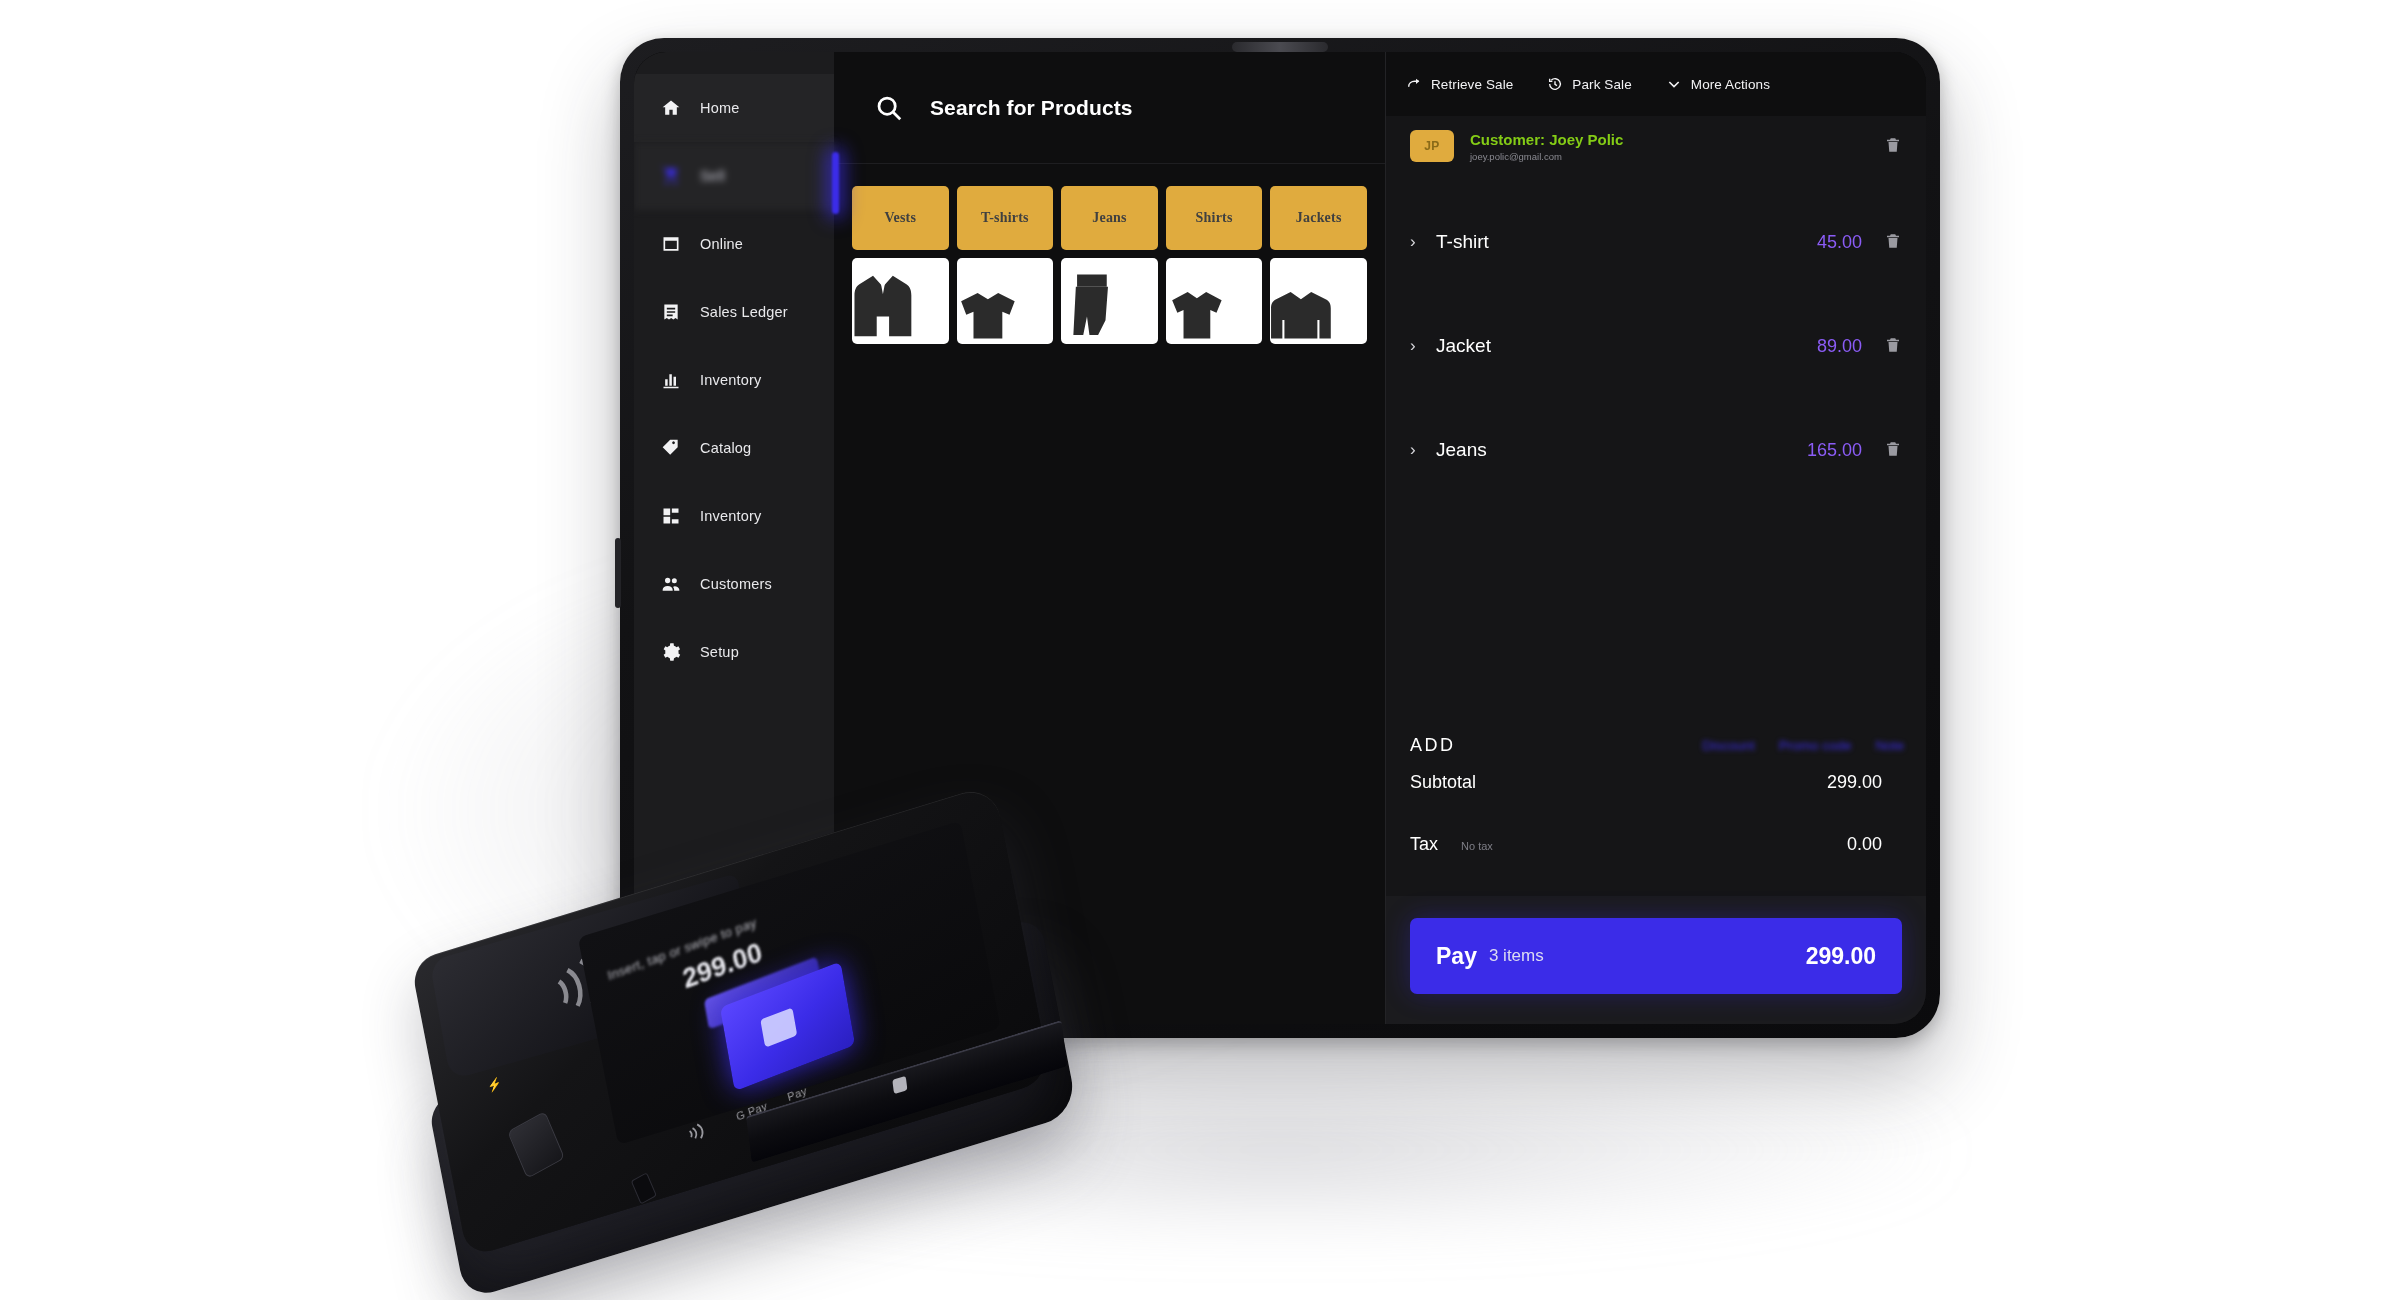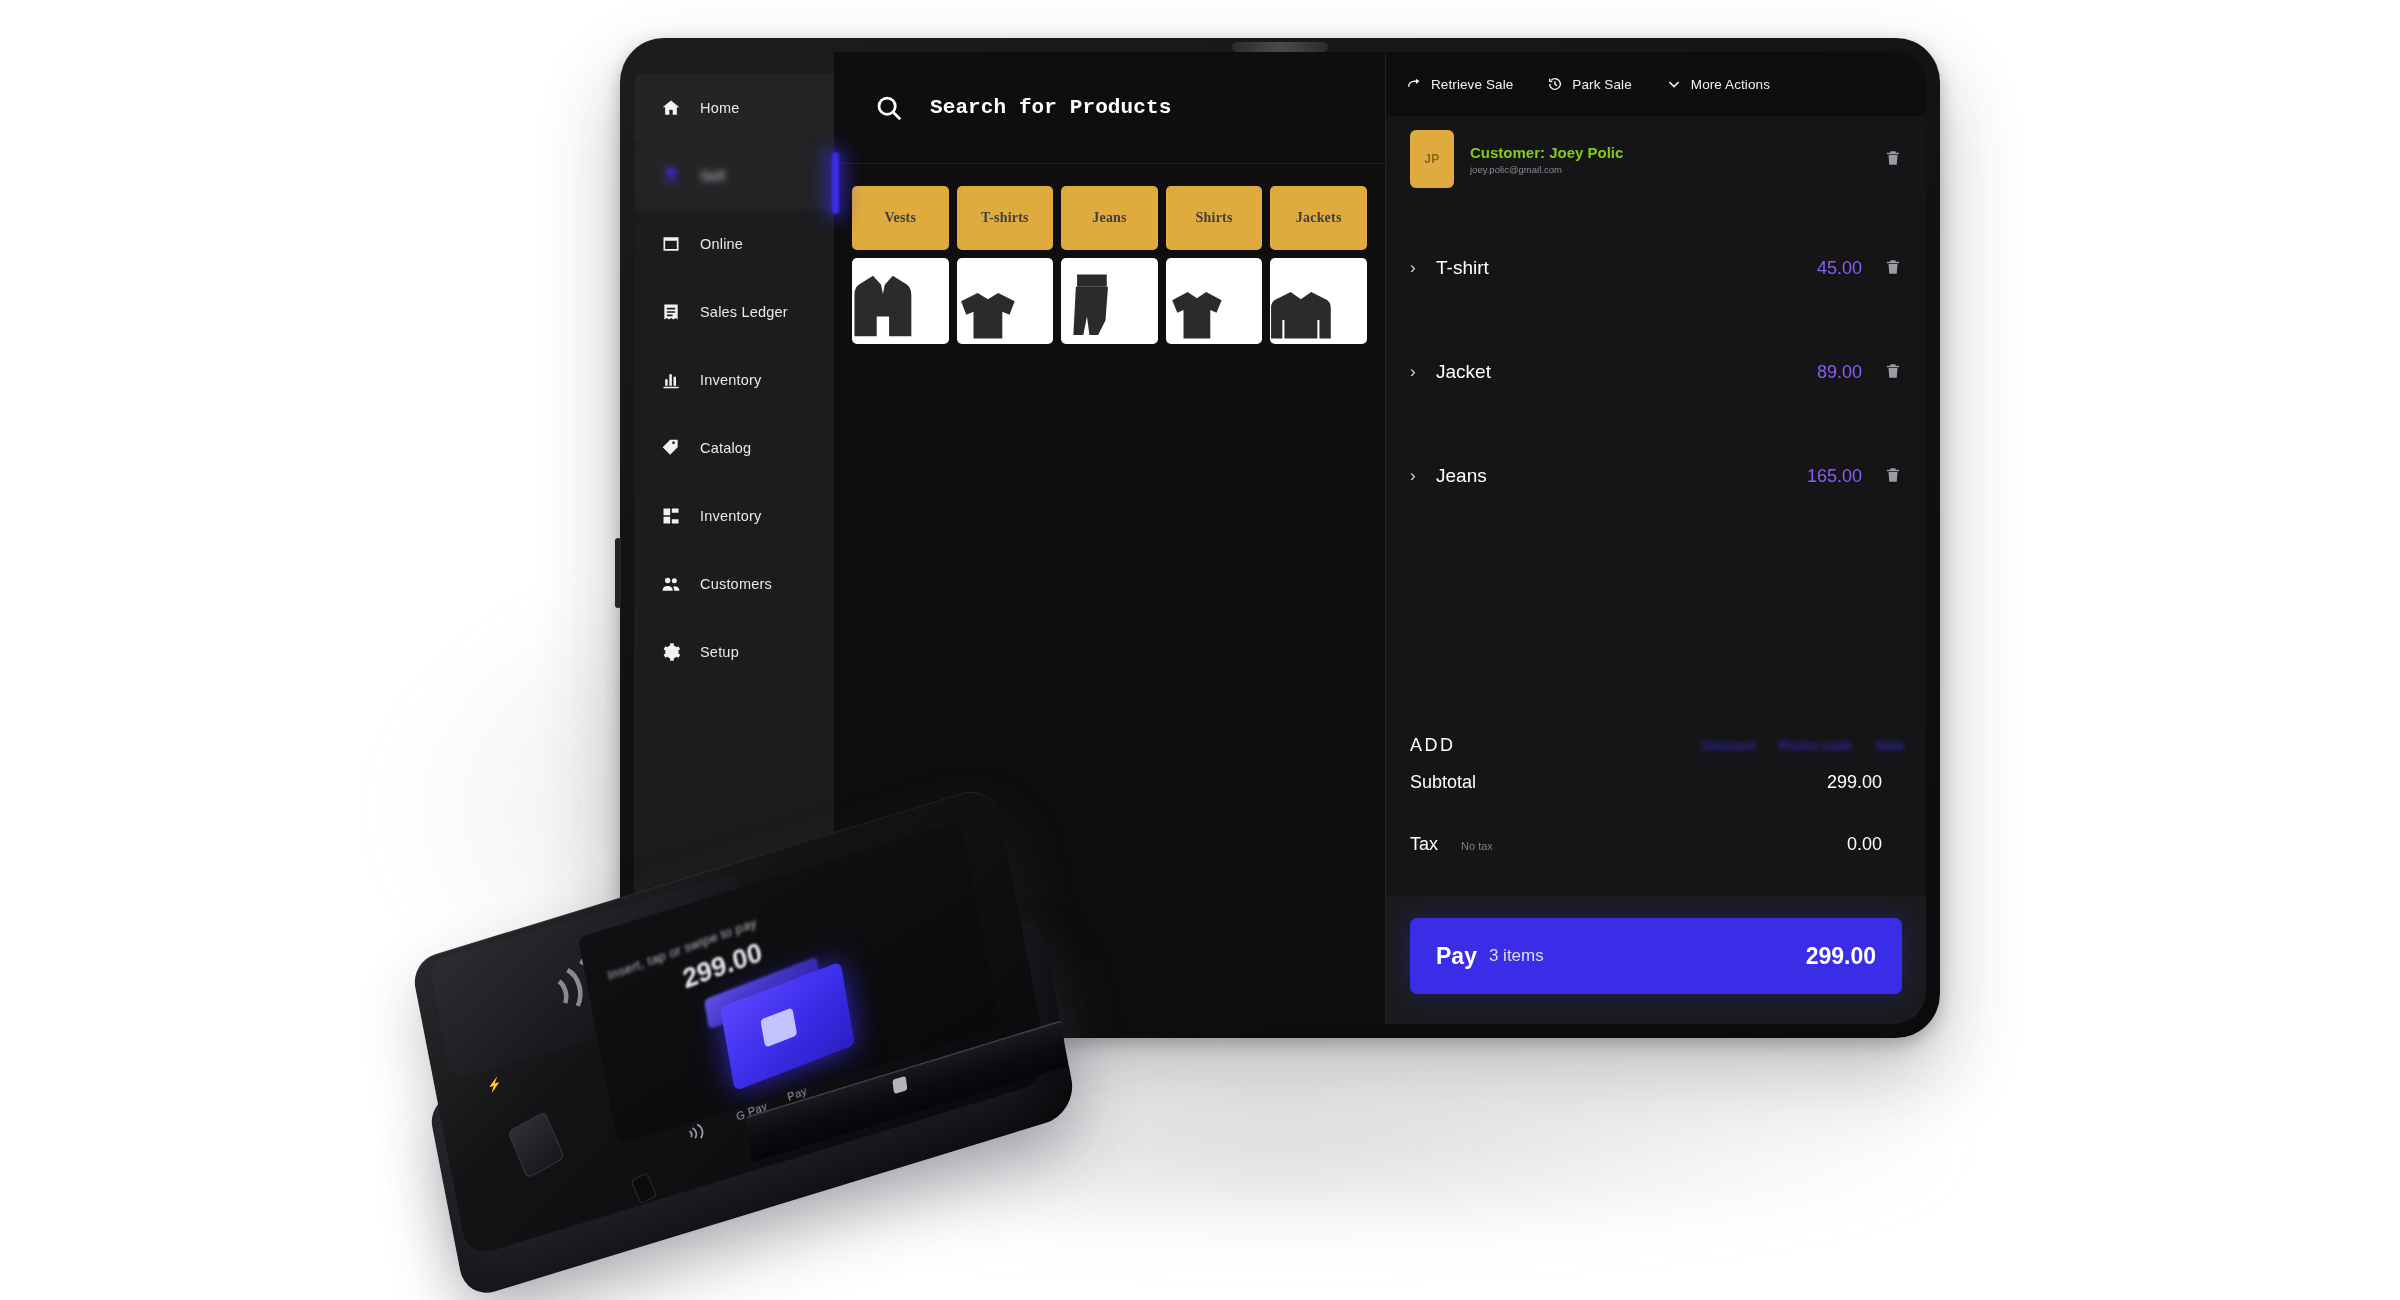--- a/index.html
+++ b/index.html
@@ -84,21 +84,21 @@
     border-right: 1px solid #232326;
     min-width: 0;
   }
   .searchbar {
     display: flex; align-items: center; gap: 26px;
     height: 112px; padding: 0 40px;
     border-bottom: 1px solid #1e1e21;
   }
   .search-icon { width: 30px; height: 30px; color: #ffffff; flex: 0 0 auto; }
   .search-icon svg { width: 30px; height: 30px; stroke: currentColor; fill: none; stroke-width: 2.2; }
-  .search-text { color: #ffffff; font-size: 21px; font-weight: 600; letter-spacing: .1px; font-family: Liberation Mono, monospace; }
+  .search-text { color: #ffffff; font-size: 21px; font-weight: 600; letter-spacing: .1px; }
 
   .tile-grid {
     display: grid; grid-template-columns: repeat(5, 1fr);
     gap: 8px; padding: 22px 18px 0 18px;
   }
   .cat-tile {
     height: 64px; background: #e0ab3e; border-radius: 5px;
     display: flex; align-items: center; justify-content: center;
     color: #404040; font-size: 14px; font-weight: 600; letter-spacing: .2px; font-family: Liberation Serif, serif;
   }
@@ -128,21 +128,21 @@
     color: #f2f2f4; font-size: 13.5px; letter-spacing: .1px; white-space: nowrap;
   }
   .cart-action .ca-icon { width: 16px; height: 16px; display:flex; align-items:center; justify-content:center; color:#f2f2f4; }
   .cart-action .ca-icon svg { width: 16px; height: 16px; }
 
   .customer-row {
     display: flex; align-items: center; gap: 16px;
     padding: 14px 22px 14px 24px;
   }
   .avatar {
-    width: 44px; height: 58px; border-radius: 6px; background: #e0ab3e;
+    width: 44px; height: 32px; border-radius: 6px; background: #e0ab3e;
     display: flex; align-items: center; justify-content: center;
     color: #8a6a18; font-size: 12px; font-weight: 700; letter-spacing: .5px;
   }
   .cust-info { flex: 1 1 auto; min-width: 0; }
   .cust-name { color: #84cc16; font-size: 15px; font-weight: 600; }
   .cust-email { color: #8b8b92; font-size: 9.5px; margin-top: 3px; filter: blur(0.6px); }
   .trash {
     width: 20px; height: 20px; color: #9a9aa1; flex: 0 0 auto;
   }
   .trash svg { width: 18px; height: 18px; fill: currentColor; }

